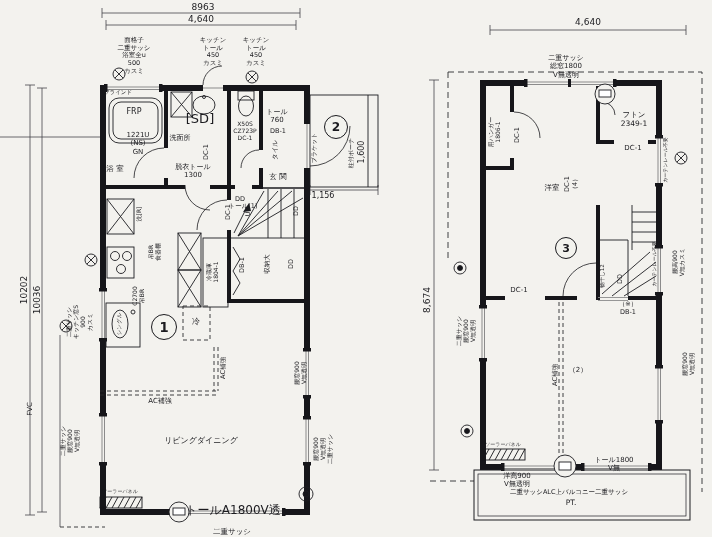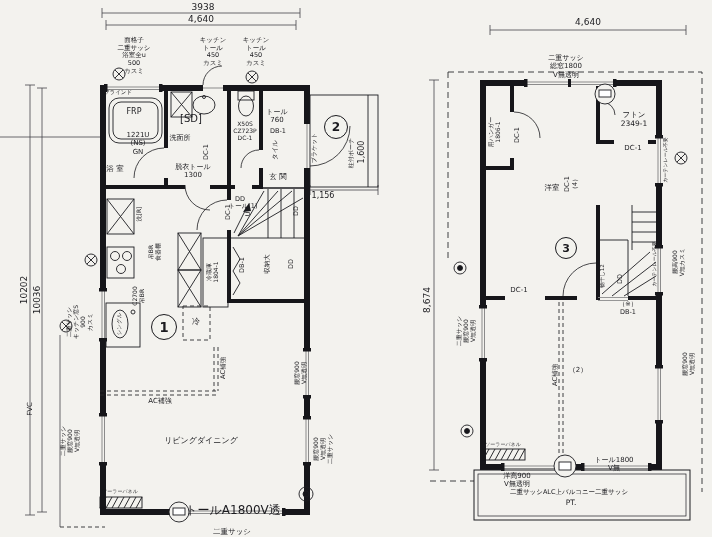--- a/index.html
+++ b/index.html
@@ -339,21 +339,21 @@
           </g>
       <g>
             <circle cx="565" cy="466" r="11" fill="#f3f2ee"></circle>
             <rect x="559" y="462" width="12" height="8" fill="#ffffff"></rect>
           </g>
     </g>
   </g>
 </svg>
 
 <div id="labels">
-      <div class="lbl" style="left: 203px; top: 7px; font-size: 9px; transform: translate(-50%, -50%);">3938</div>
+      <div class="lbl" style="left: 203px; top: 7px; font-size: 9px; transform: translate(-50%, -50%);">8963</div>
       <div class="lbl" style="left: 201px; top: 19px; font-size: 9px; transform: translate(-50%, -50%);">4,640</div>
       <div class="lbl" style="left: 24px; top: 290px; font-size: 9px; transform: translate(-50%, -50%) rotate(-90deg);">10202</div>
       <div class="lbl" style="left: 37px; top: 300px; font-size: 9px; transform: translate(-50%, -50%) rotate(-90deg);">10036</div>
       <div class="lbl" style="left: 134px; top: 56px; font-size: 6.5px; transform: translate(-50%, -50%);">面格子
 二重サッシ
 浴室全u
 500
 カスミ</div>
       <div class="lbl" style="left: 213px; top: 52px; font-size: 6.5px; transform: translate(-50%, -50%);">キッチン
 トール
@@ -362,21 +362,21 @@
       <div class="lbl" style="left: 256px; top: 52px; font-size: 6.5px; transform: translate(-50%, -50%);">キッチン
 トール
 450
 カスミ</div>
       <div class="lbl" style="left: 118px; top: 92px; font-size: 5.5px; transform: translate(-50%, -50%);">ブラインド</div>
       <div class="lbl" style="left: 134px; top: 112px; font-size: 8px; transform: translate(-50%, -50%);">FRP</div>
       <div class="lbl" style="left: 138px; top: 143px; font-size: 7px; transform: translate(-50%, -50%);">1221U
 (NS)
 GN</div>
       <div class="lbl" style="left: 115px; top: 169px; font-size: 7.5px; transform: translate(-50%, -50%);">浴 室</div>
-      <div class="lbl" style="left: 191px; top: 119px; font-size: 10px; transform: translate(-50%, -50%);">[SD]</div>
+      <div class="lbl" style="left: 200px; top: 119px; font-size: 13px; transform: translate(-50%, -50%);">[SD]</div>
       <div class="lbl" style="left: 180px; top: 138px; font-size: 7px; transform: translate(-50%, -50%);">洗面所</div>
       <div class="lbl" style="left: 207px; top: 152px; font-size: 6.5px; transform: translate(-50%, -50%) rotate(-90deg);">DC-1</div>
       <div class="lbl" style="left: 193px; top: 171px; font-size: 7px; transform: translate(-50%, -50%);">脱衣トール
 1300</div>
       <div class="lbl" style="left: 245px; top: 131px; font-size: 6px; transform: translate(-50%, -50%);">X50S
 CZ723P
 DC-1</div>
       <div class="lbl" style="left: 243px; top: 183px; font-size: 6.5px; transform: translate(-50%, -50%); margin-top: 24px;">トール(1)</div>
       <div class="lbl" style="left: 277px; top: 116px; font-size: 7px; transform: translate(-50%, -50%);">トール
 760</div>

